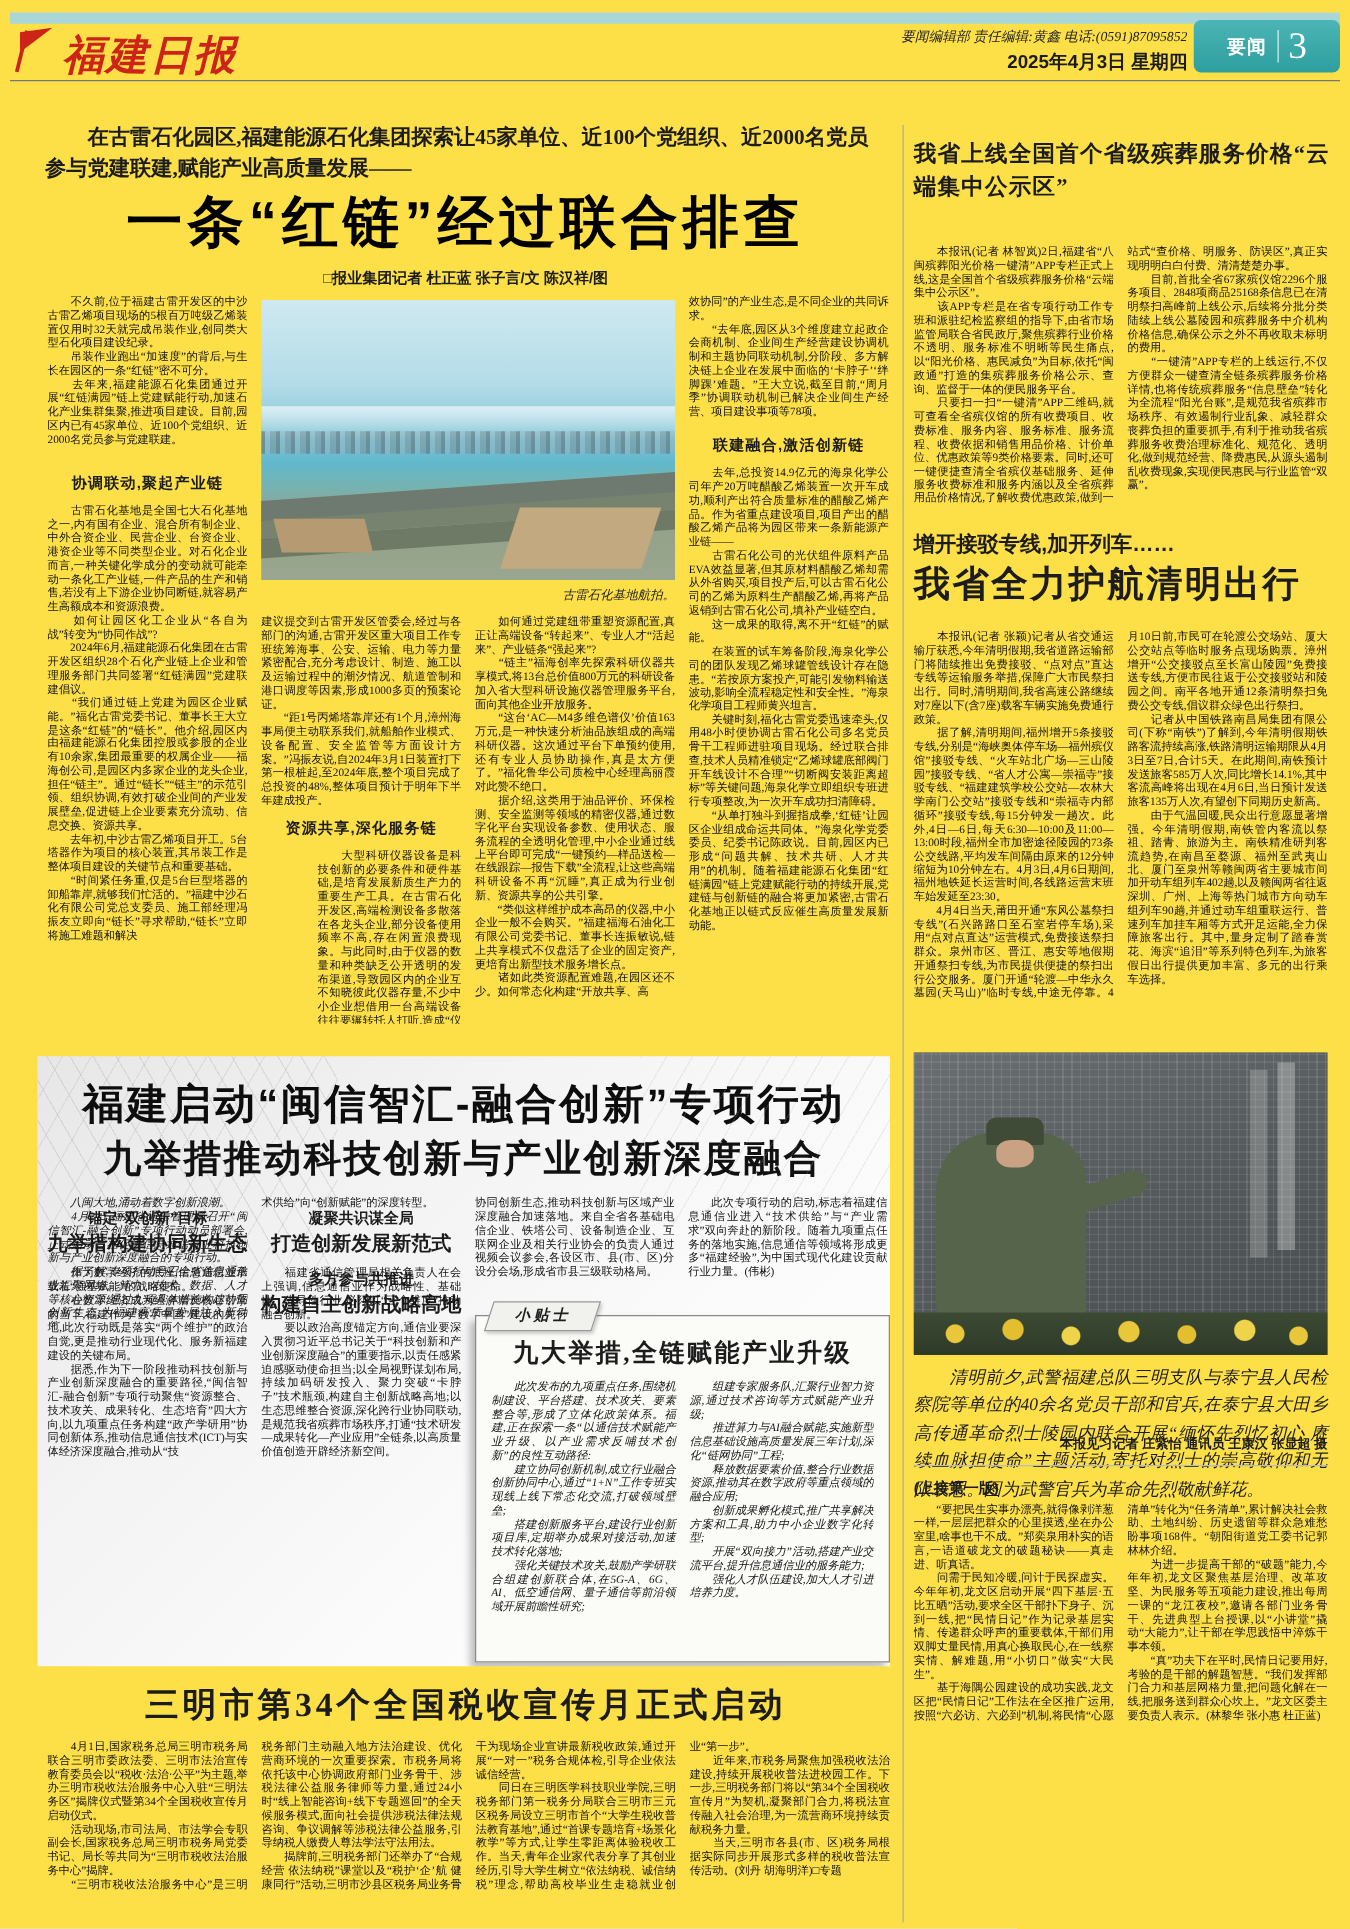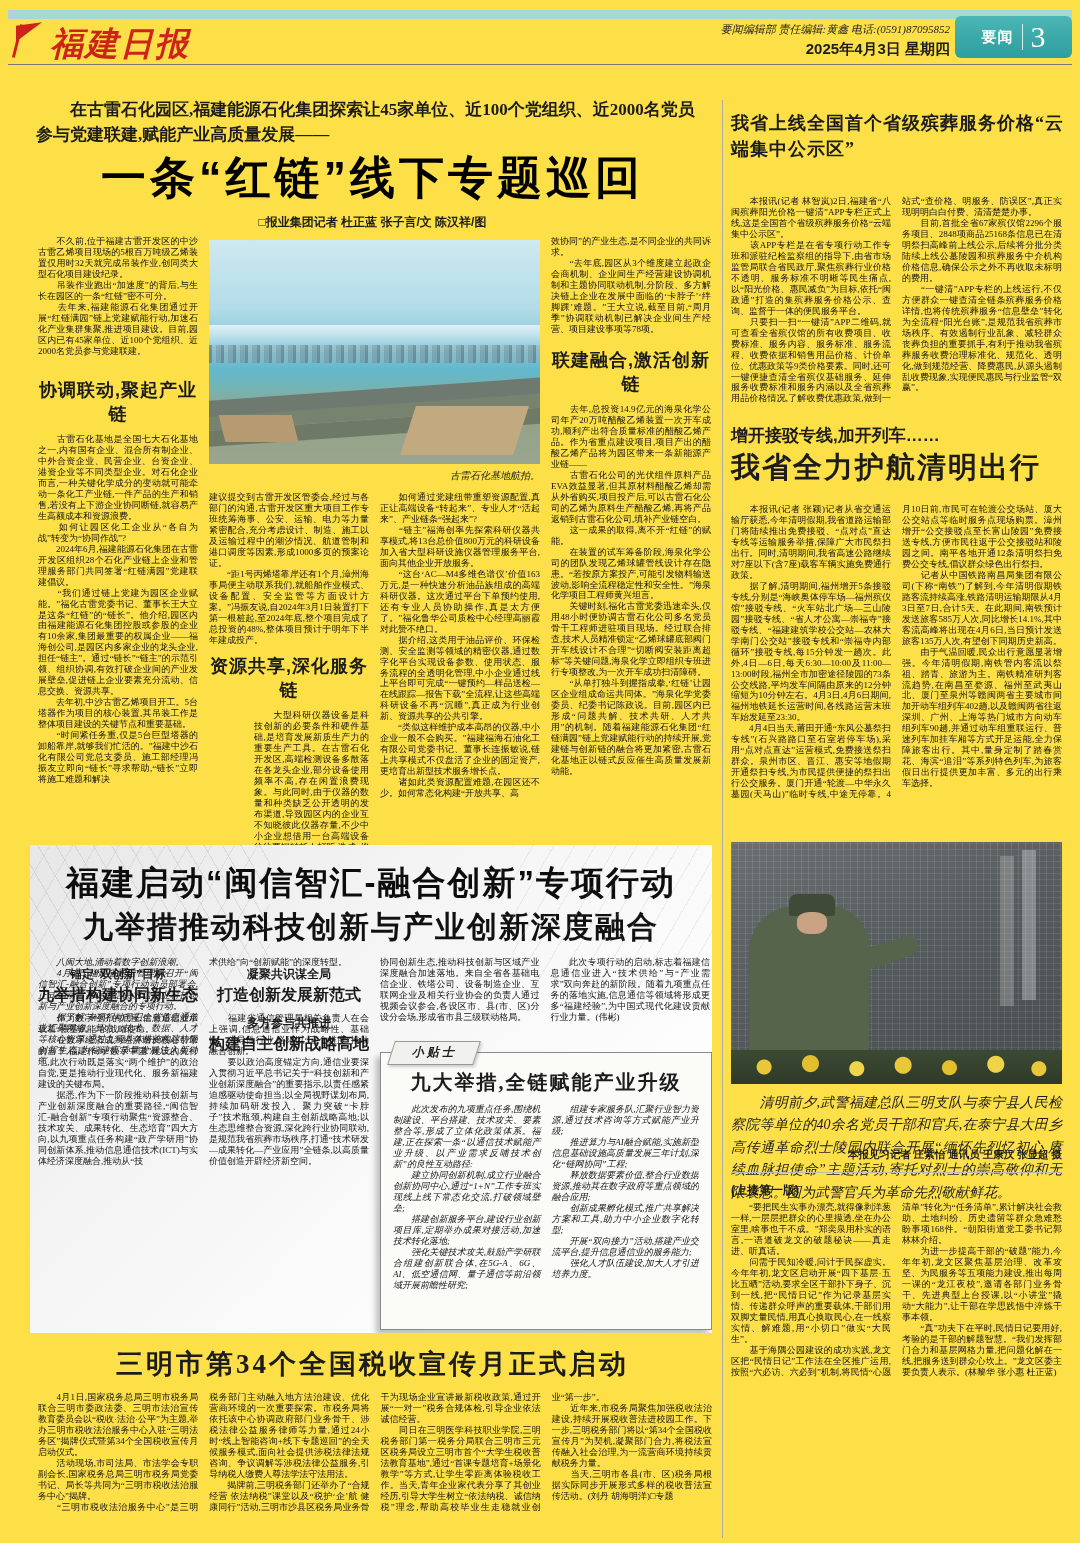--- a/index.html
+++ b/index.html
@@ -20,21 +20,21 @@
          background:linear-gradient(180deg,#4cb5b5,#2d9e9e);display:flex;align-items:center;justify-content:center;color:#fff;}
   .badge .b1{font-size:15px;font-weight:bold;font-family:"Liberation Sans",sans-serif;letter-spacing:1px;}
   .badge .sep{width:1px;height:26px;background:rgba(255,255,255,.8);margin:0 8px;}
   .badge .b2{font-size:30px;font-weight:300;font-family:"Liberation Serif",serif;}
   .hrule{position:absolute;left:8px;top:64px;width:1064px;height:1px;background:#777;}
   .vrule{position:absolute;left:722px;top:100px;width:1px;height:1438px;background:#aaa;}
   
   .body-txt{font-size:9px;line-height:1.22;text-align:justify;white-space:pre-line;overflow:hidden;color:#111;}
   .cols2{column-count:2;column-gap:11px;}
   .cols4{column-count:4;column-gap:11px;}
-  .subhead{font-family:"Liberation Sans",sans-serif;font-weight:bold;font-size:18px;text-align:center;
+  .subhead{font-family:"Liberation Sans",sans-serif;font-weight:bold;font-size:12px;text-align:center;
            margin:10px 0 8px 0;letter-spacing:1px;}
   .caption{font-size:10px;font-style:italic;text-align:right;color:#222;}
   
   .kicker{position:absolute;left:36px;top:98px;width:660px;font-size:17px;font-weight:bold;
           line-height:1.45;text-indent:2em;}
   .lead-head{position:absolute;left:30px;top:148px;width:685px;text-align:center;
              font-family:"Liberation Sans",sans-serif;font-weight:900;font-size:45px;letter-spacing:4px;color:#000;}
   .lead-by{position:absolute;left:30px;top:214px;width:685px;text-align:center;
            font-size:12px;font-weight:bold;font-family:"Liberation Sans",sans-serif;}
   .lcol{position:absolute;width:160px;}
@@ -131,21 +131,21 @@
   </div>
   <div class="badge">
     <span class="b1">要闻</span>
     <span class="sep"></span>
     <span class="b2">3</span>
   </div>
   <div class="hrule"></div>
   <div class="vrule"></div>
 
   <div class="kicker">在古雷石化园区,福建能源石化集团探索让45家单位、近100个党组织、近2000名党员参与党建联建,赋能产业高质量发展——</div>
-  <div class="lead-head">一条“红链”线下专题巡回</div>
+  <div class="lead-head">一条“红链”经过联合排查</div>
   <div class="lead-by">□报业集团记者 杜正蓝 张子言/文 陈汉祥/图</div>
 
   <div class="lcol" style="left:38px;top:236px;height:596px;">
     <div class="body-txt" style="height:132px;">　　不久前,位于福建古雷开发区的中沙古雷乙烯项目现场的5根百万吨级乙烯装置仅用时32天就完成吊装作业,创同类大型石化项目建设纪录。
 　　吊装作业跑出“加速度”的背后,与生长在园区的一条“红链”密不可分。
 　　去年来,福建能源石化集团通过开展“红链满园”链上党建赋能行动,加速石化产业集群集聚,推进项目建设。目前,园区内已有45家单位、近100个党组织、近2000名党员参与党建联建。</div>
     <div class="subhead">协调联动,聚起产业链</div>
     <div class="body-txt" style="height:418px;">　　古雷石化基地是全国七大石化基地之一,内有国有企业、混合所有制企业、中外合资企业、民营企业、台资企业、港资企业等不同类型企业。对石化企业而言,一种关键化学成分的变动就可能牵动一条化工产业链,一件产品的生产和销售,若没有上下游企业协同断链,就容易产生高额成本和资源浪费。
 　　如何让园区化工企业从“各自为战”转变为“协同作战”?
 　　2024年6月,福建能源石化集团在古雷开发区组织28个石化产业链上企业和管理服务部门共同签署“红链满园”党建联建倡议。

